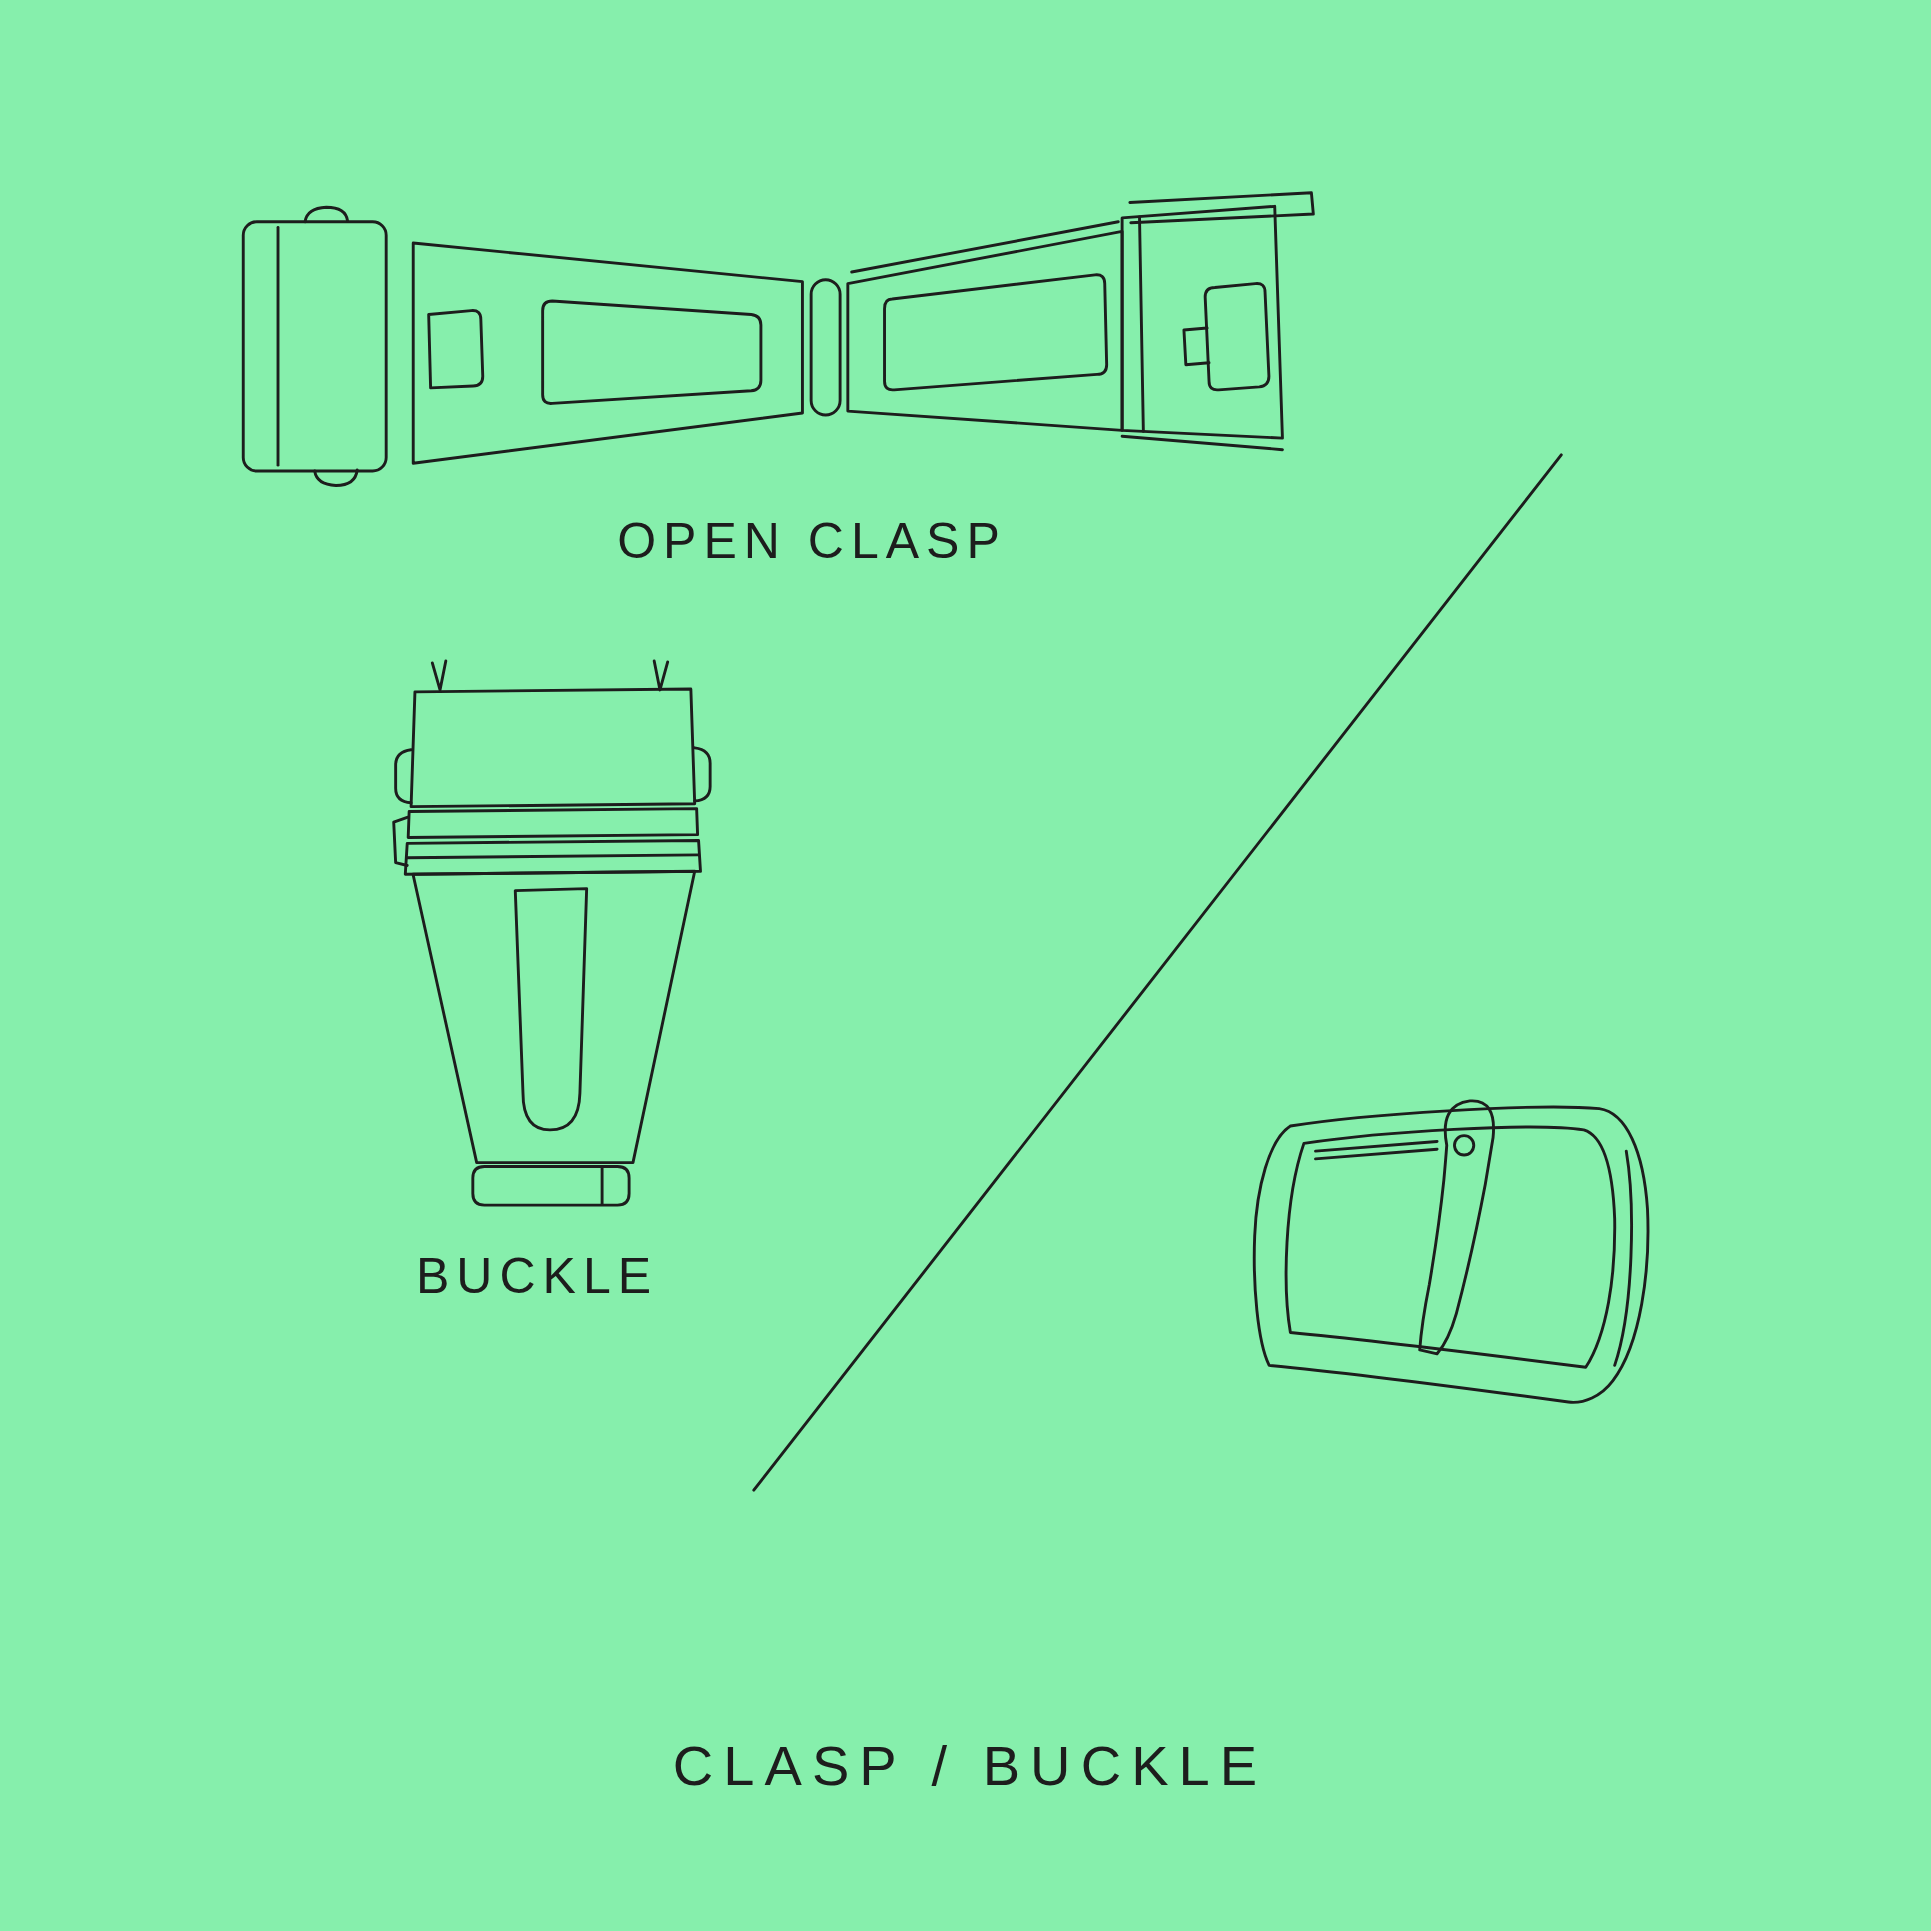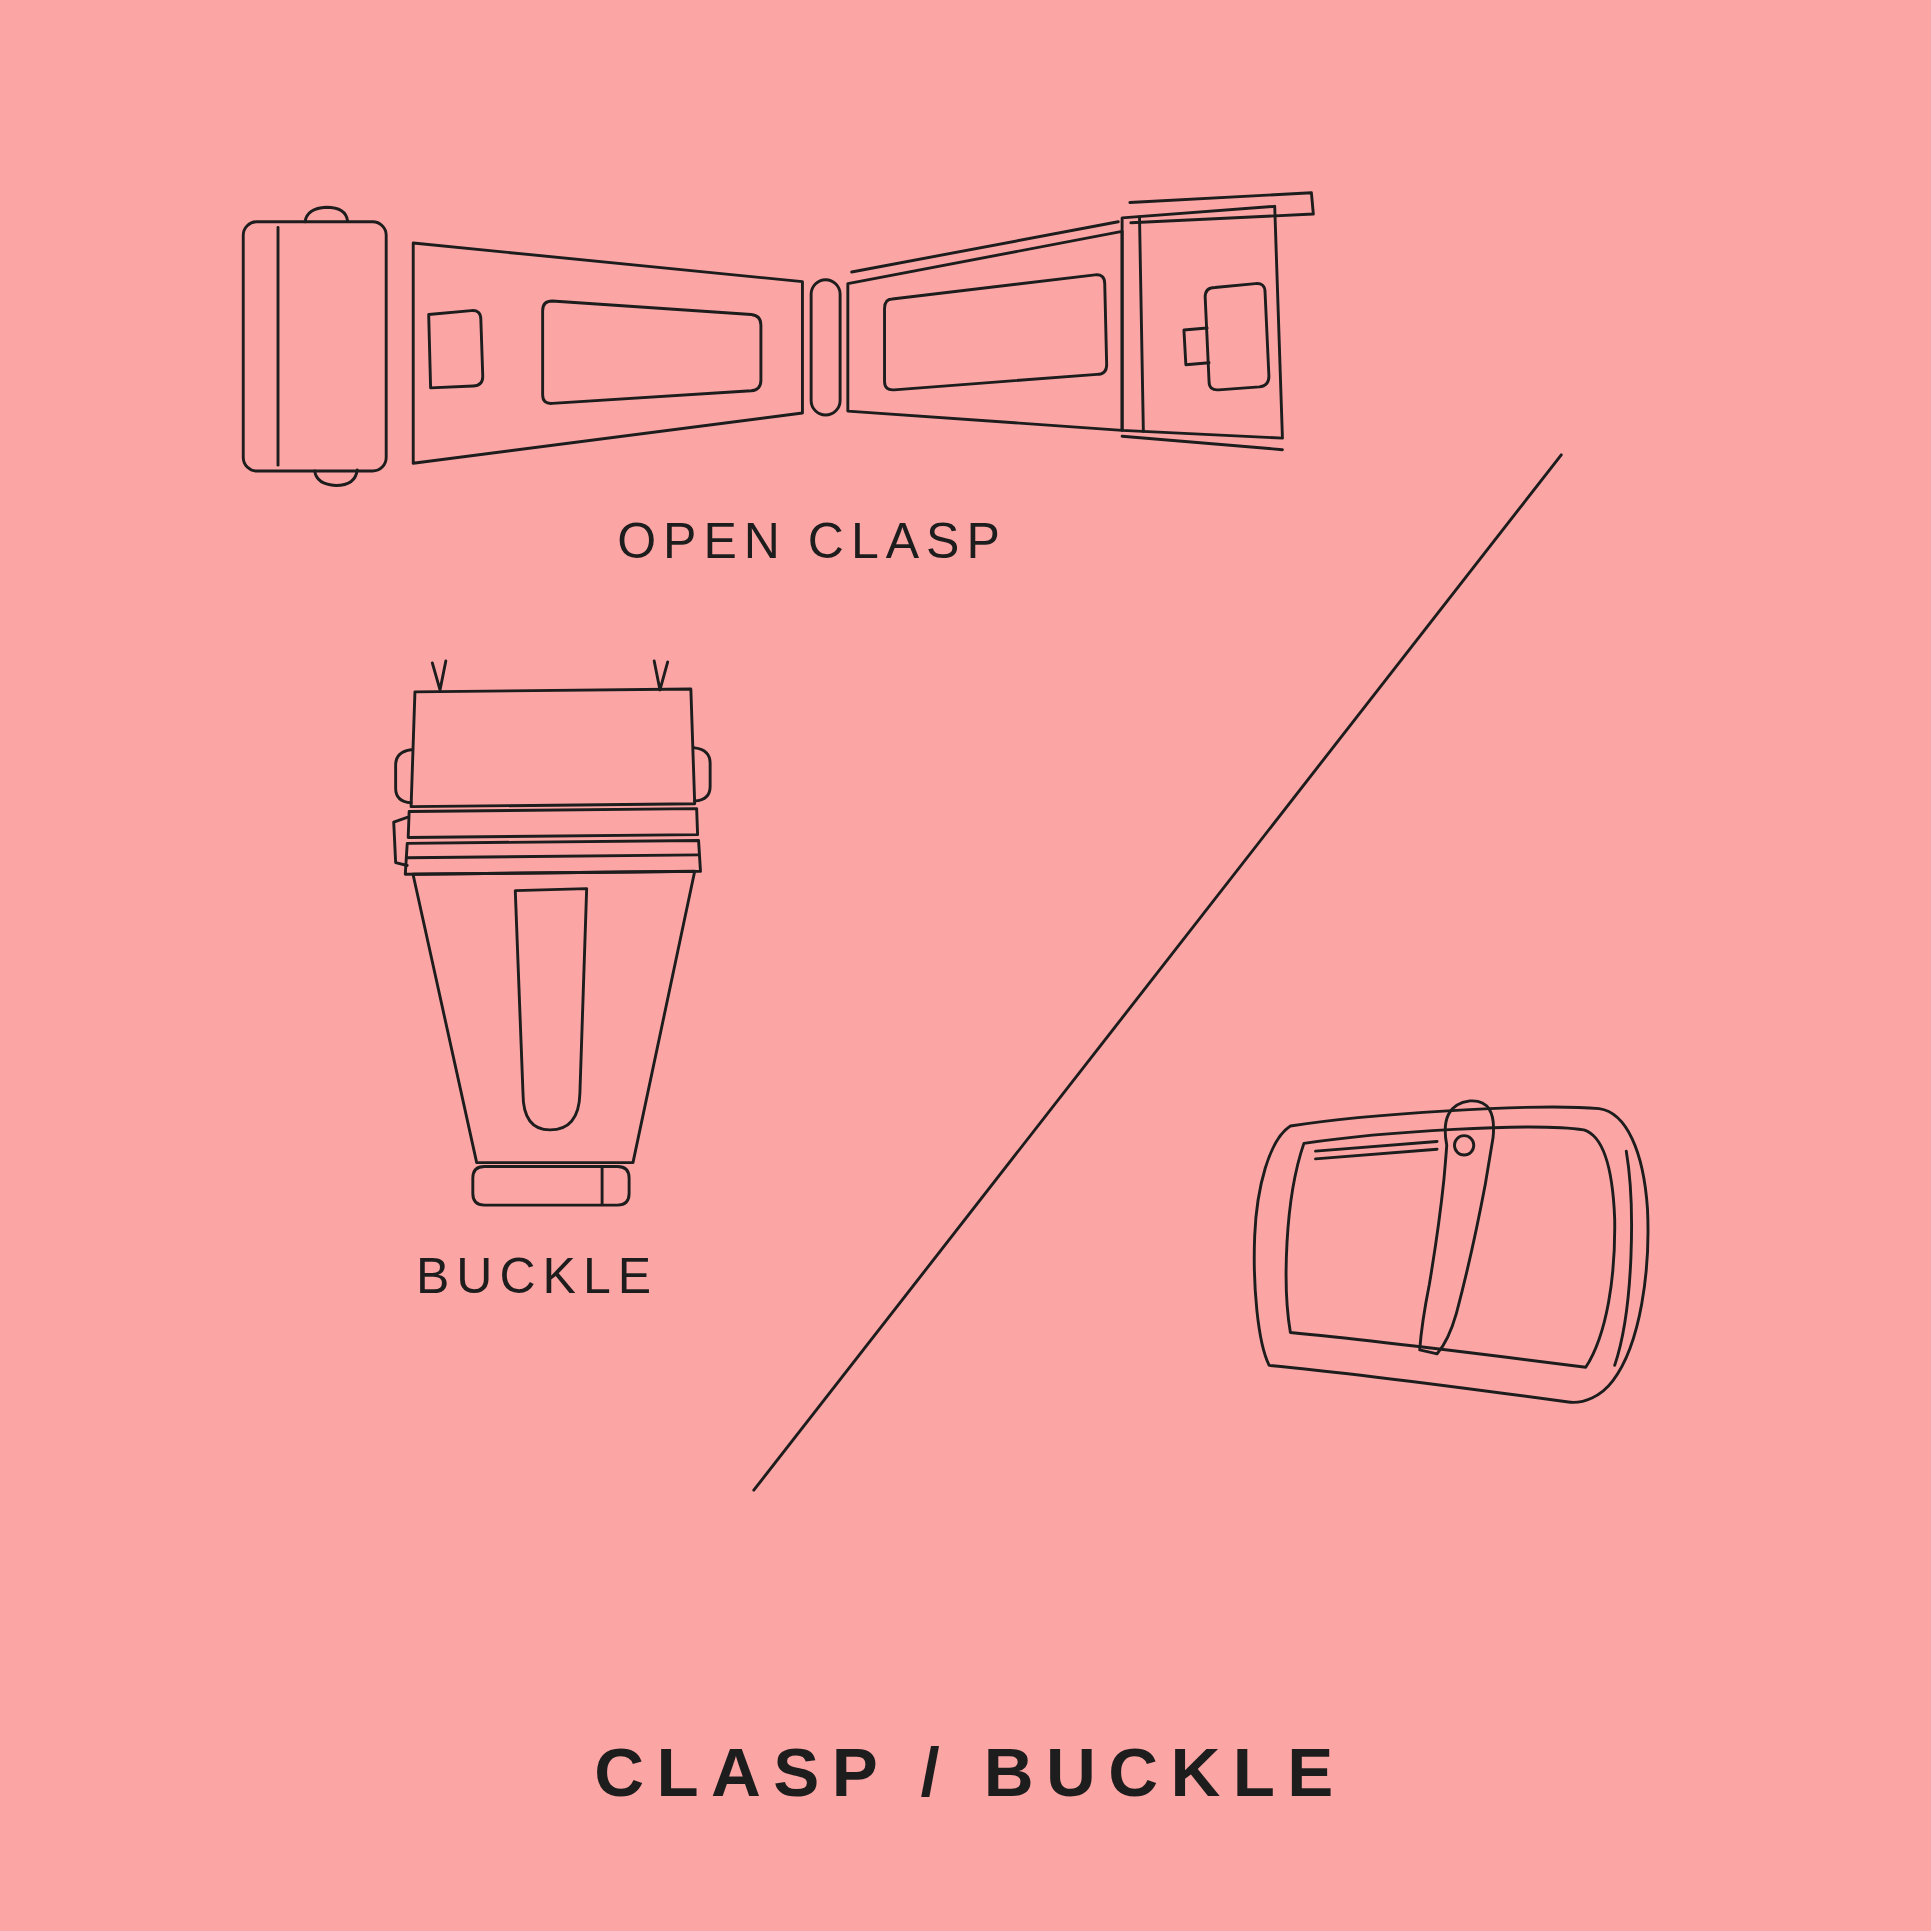--- a/index.html
+++ b/index.html
@@ -4,21 +4,21 @@
 <style>
   html, body {
     margin: 0;
     padding: 0;
     background: #ffffff;
   }
   .canvas {
     position: relative;
     width: 1931px;
     height: 1931px;
-    background: #fca5a5;
+    background: #86efac;
     overflow: hidden;
     font-family: "Liberation Sans", sans-serif;
     color: #1d1d1d;
   }
   svg {
     position: absolute;
     display: block;
     overflow: visible;
   }
   svg * {
@@ -33,22 +33,22 @@
     transform: translateX(-50%);
     font-size: 50px;
     font-weight: 400;
     letter-spacing: 0.14em;
     white-space: nowrap;
     color: #1d1d1d;
   }
   .title {
     position: absolute;
     transform: translateX(-50%);
-    font-size: 69px;
-    font-weight: 700;
+    font-size: 56px;
+    font-weight: 400;
     letter-spacing: 0.18em;
     white-space: nowrap;
     color: #1d1d1d;
   }
 </style>
 </head>
 <body>
 
 <div class="canvas">
 

